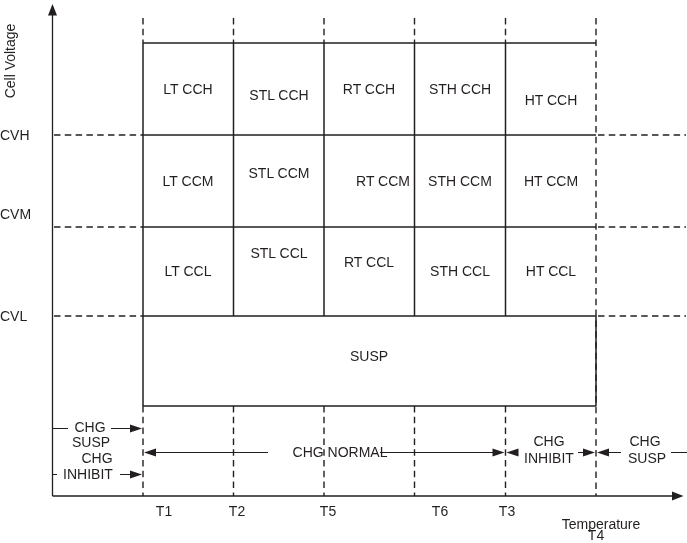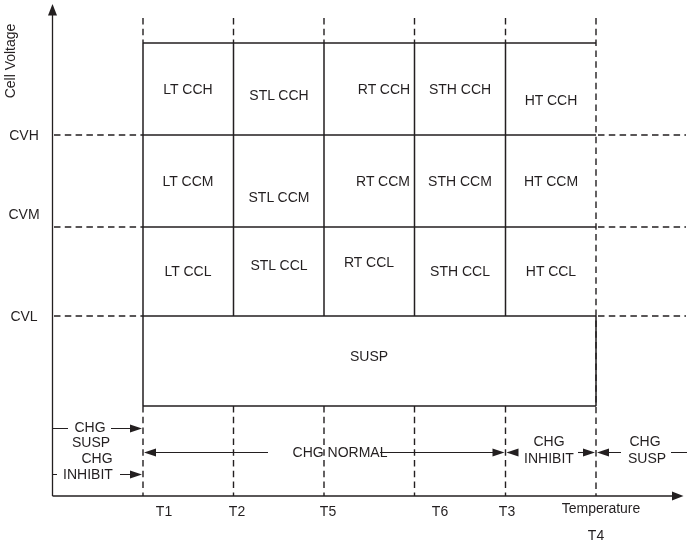--- a/index.html
+++ b/index.html
@@ -16,21 +16,21 @@
     position:absolute;
     font-size:14px;
     line-height:14px;
     white-space:nowrap;
     transform:translate(-50%,-50%);
     color:#231f20;
   }
   .ytick{
     left:0;
     width:48px;
-    text-align:center;
+    text-align:left;
     transform:translateY(-50%);
   }
   .rot{
     transform:translate(-50%,-50%) rotate(-90deg);
   }
 </style>
 </head>
 <body>
 
 <div class="canvas">
@@ -69,47 +69,47 @@
 
     <polygon points="506.5,452.5 518.5,448.5 518.5,456.5" fill="#231f20" stroke="none"></polygon>
     <path d="M578,452.5 H585" stroke-width="1.1"></path>
     <polygon points="595,452.5 583,448.5 583,456.5" fill="#231f20" stroke="none"></polygon>
 
     <polygon points="597,452.5 609,448.5 609,456.5" fill="#231f20" stroke="none"></polygon>
     <path d="M608,452.5 H621 M671,452.5 H687" stroke-width="1.1"></path>
   </svg>
 
   <div class="lbl rot" style="left:10px;top:61px">Cell Voltage</div>
-  <div class="lbl" style="left:601px;top:508px">Temperature</div>
+  <div class="lbl" style="left:601px;top:524px">Temperature</div>
 
   <div class="lbl ytick" style="top:135px">CVH</div>
   <div class="lbl ytick" style="top:214px">CVM</div>
   <div class="lbl ytick" style="top:316px">CVL</div>
 
   <div class="lbl" style="left:164px;top:511px">T1</div>
   <div class="lbl" style="left:237px;top:511px">T2</div>
   <div class="lbl" style="left:328px;top:511px">T5</div>
   <div class="lbl" style="left:440px;top:511px">T6</div>
   <div class="lbl" style="left:507px;top:511px">T3</div>
   <div class="lbl" style="left:596px;top:535px">T4</div>
 
   <div class="lbl" style="left:188px;top:89px">LT CCH</div>
   <div class="lbl" style="left:279px;top:95px">STL CCH</div>
-  <div class="lbl" style="left:384px;top:89px">RT CCH</div>
+  <div class="lbl" style="left:369px;top:89px">RT CCH</div>
   <div class="lbl" style="left:460px;top:89px">STH CCH</div>
   <div class="lbl" style="left:551px;top:100px">HT CCH</div>
 
   <div class="lbl" style="left:188px;top:181px">LT CCM</div>
-  <div class="lbl" style="left:279px;top:197px">STL CCM</div>
+  <div class="lbl" style="left:279px;top:173px">STL CCM</div>
   <div class="lbl" style="left:383px;top:181px">RT CCM</div>
   <div class="lbl" style="left:460px;top:181px">STH CCM</div>
   <div class="lbl" style="left:551px;top:181px">HT CCM</div>
 
   <div class="lbl" style="left:188px;top:271px">LT CCL</div>
-  <div class="lbl" style="left:279px;top:265px">STL CCL</div>
+  <div class="lbl" style="left:279px;top:253px">STL CCL</div>
   <div class="lbl" style="left:369px;top:262px">RT CCL</div>
   <div class="lbl" style="left:460px;top:271px">STH CCL</div>
   <div class="lbl" style="left:551px;top:271px">HT CCL</div>
 
   <div class="lbl" style="left:369px;top:356px">SUSP</div>
 
   <div class="lbl" style="left:90px;top:427px">CHG</div>
   <div class="lbl" style="left:91px;top:442px">SUSP</div>
   <div class="lbl" style="left:97px;top:458px">CHG</div>
   <div class="lbl" style="left:88px;top:474px">INHIBIT</div>

